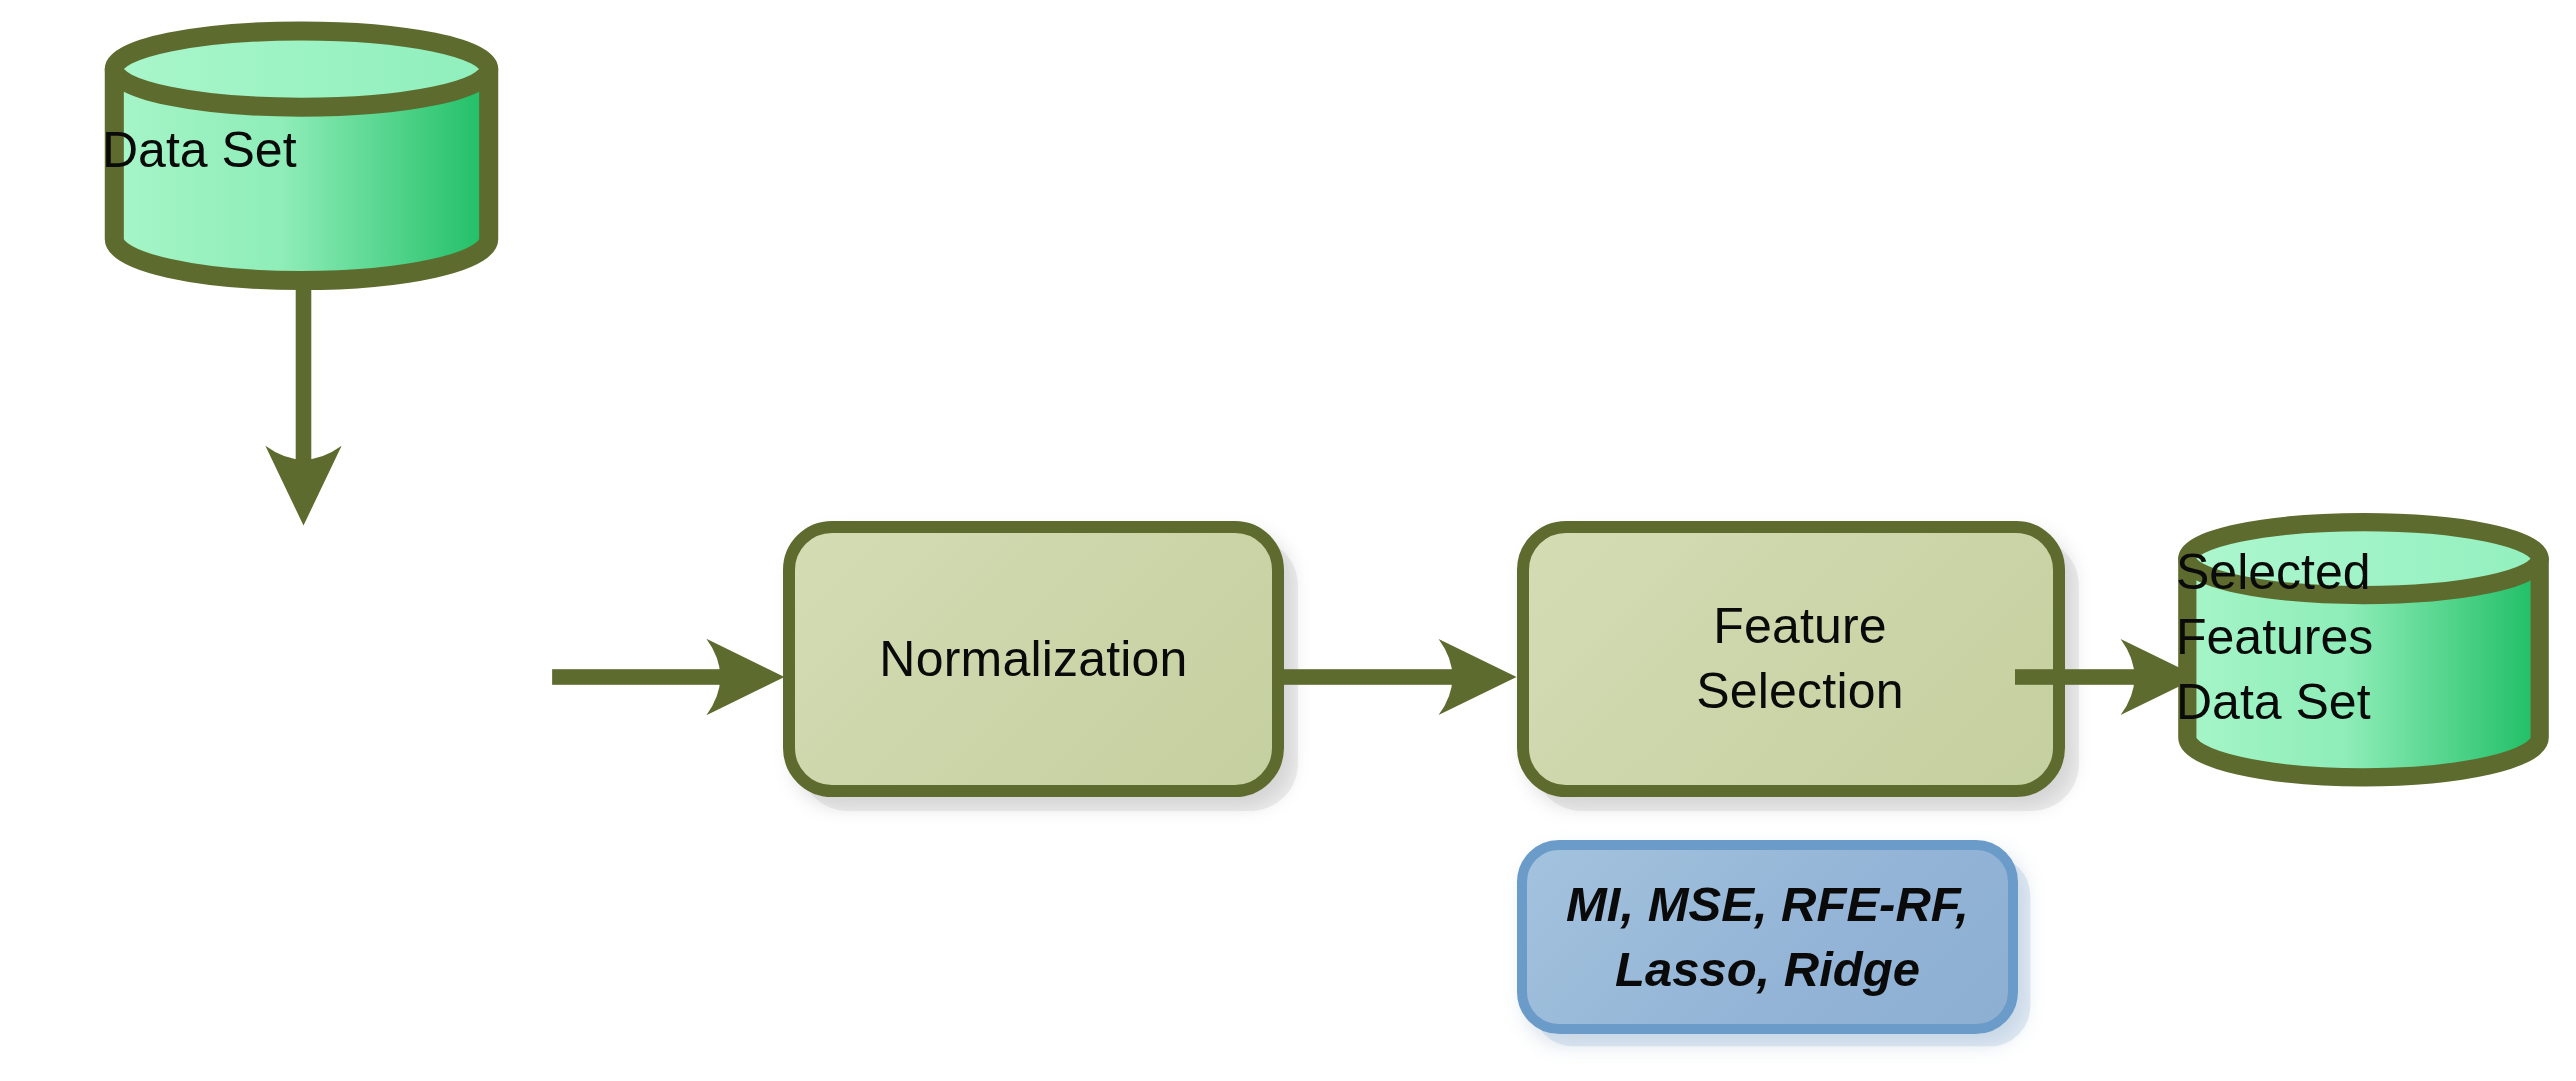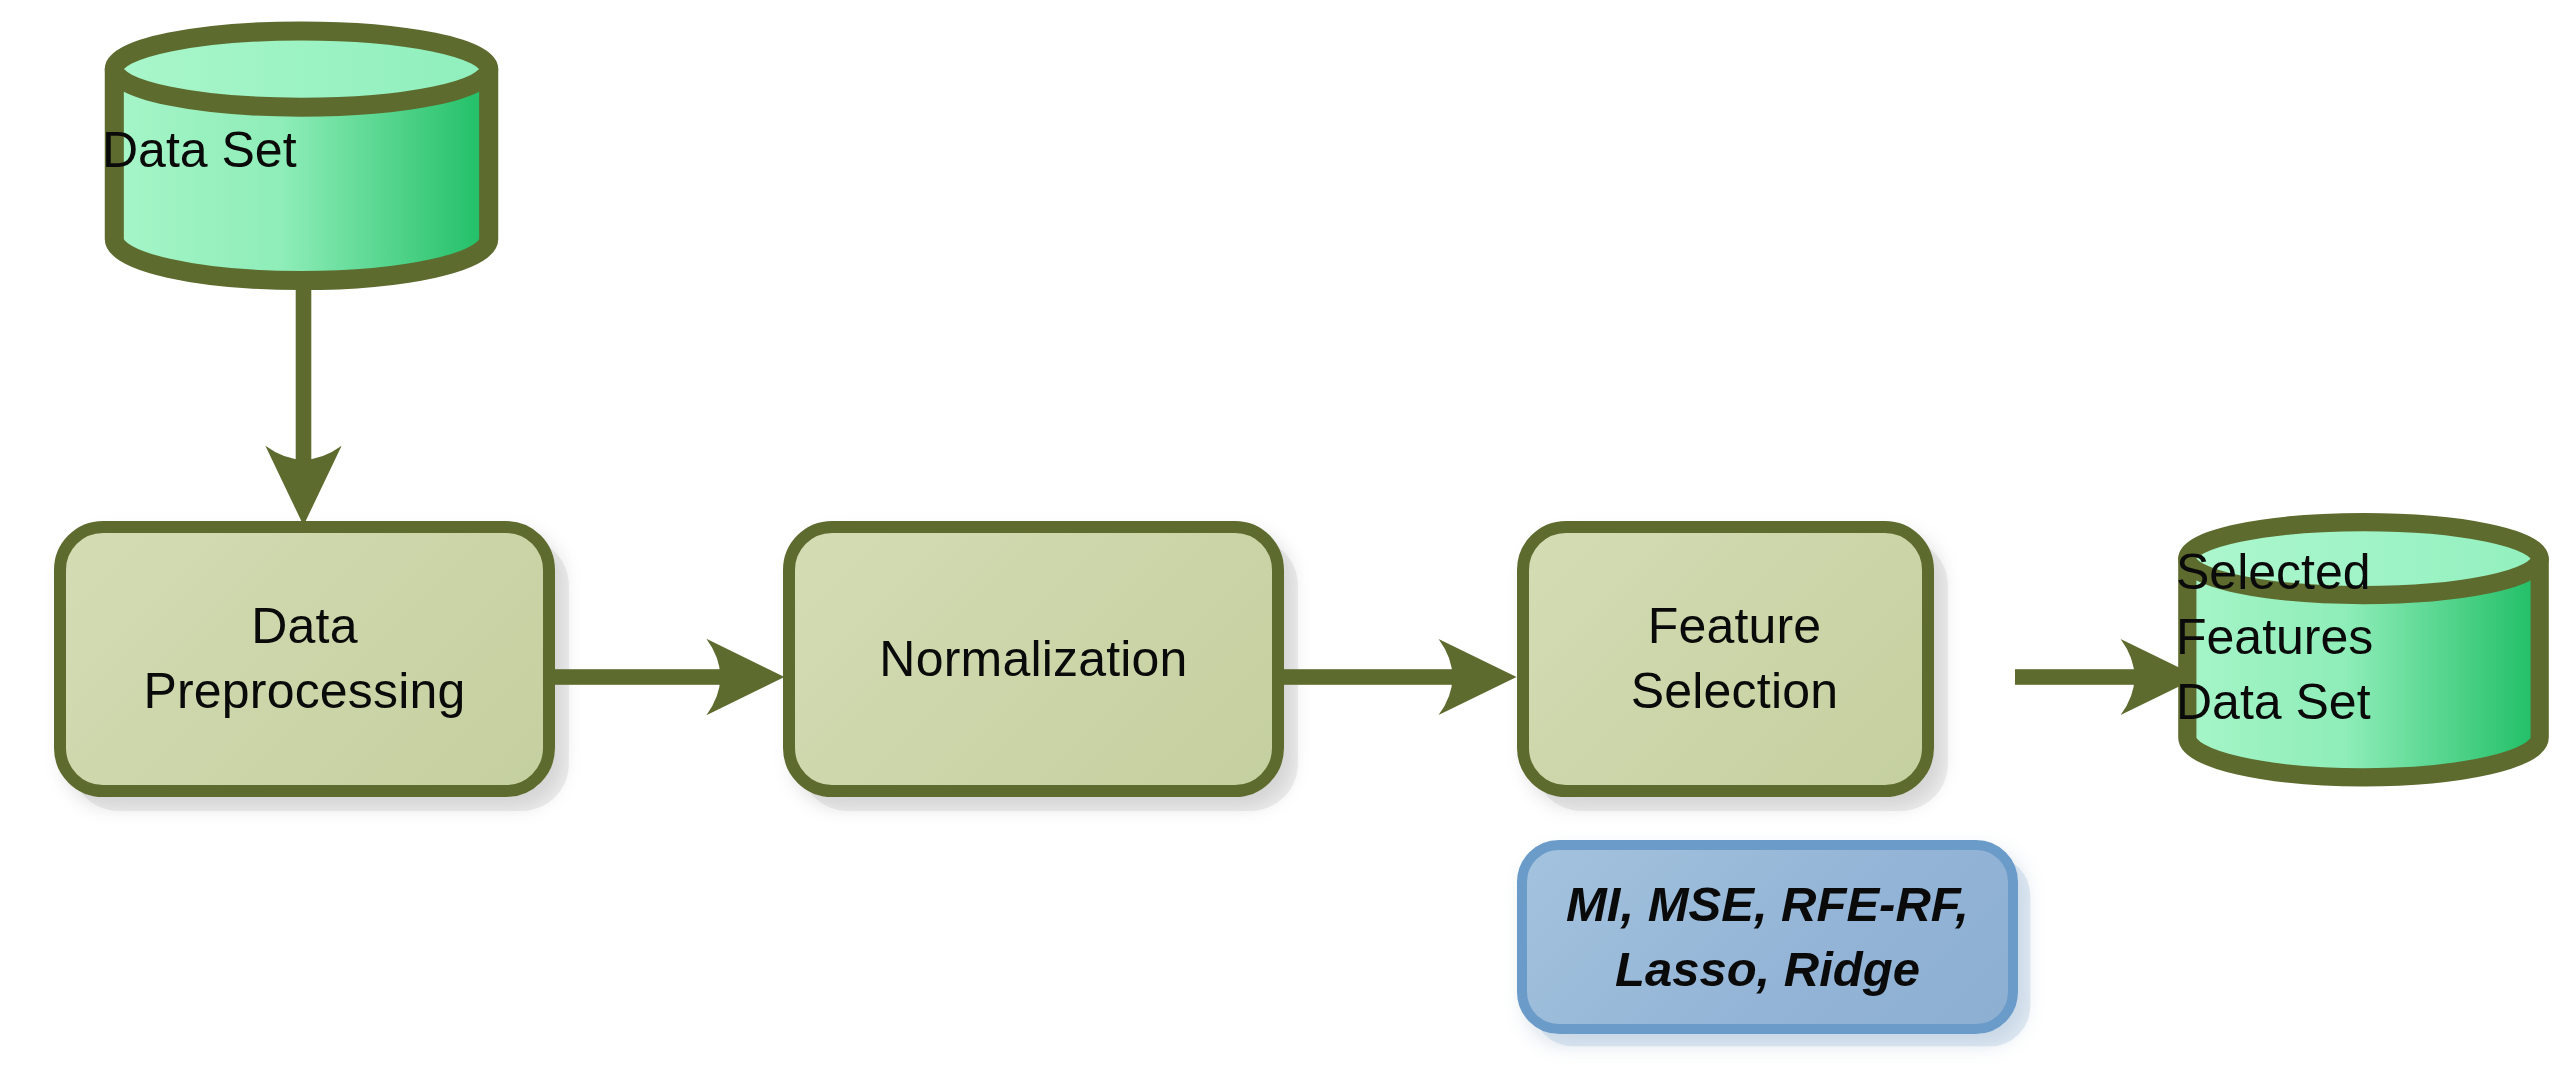--- a/index.html
+++ b/index.html
@@ -105,40 +105,36 @@
     </svg>
     <div class="cyl-label" style="top:94px;">Data Set</div>
   </div>
 
   <svg class="conn" style="left:260px; top:276px; width:87px; height:253px;" viewBox="0 0 100 292">
     <rect x="41" y="0" width="18" height="222" fill="#5E6B2E"></rect>
 
     <path d="M 50 288 L 6 196 Q 50 228 94 196 Z" fill="#5E6B2E"></path>
   </svg>
 
-  <div class="process node" style="left:54px; top:521px; width:501px; height:276px;">
-    <span class="label">Data
-Preprocessing</span>
-  </div>
 
   <svg class="conn" style="left:552px; top:625px; width:236px; height:104px;" viewBox="0 0 272 120">
     <rect x="0" y="51" width="200" height="18" fill="#5E6B2E"></rect>
     <path d="M 268 60 L 178 16 Q 210 60 178 104 Z" fill="#5E6B2E"></path>
   </svg>
 
   <div class="process node" style="left:783px; top:521px; width:501px; height:276px;text-align:center;">
     <span class="label">Normalization</span>
   </div>
 
   <svg class="conn" style="left:1281px; top:625px; width:239px; height:104px;" viewBox="0 0 276 120">
     <rect x="0" y="51" width="204" height="18" fill="#5E6B2E"></rect>
     <path d="M 272 60 L 182 16 Q 214 60 182 104 Z" fill="#5E6B2E"></path>
   </svg>
 
-  <div class="process node" style="left:1517px; top:521px; width:417px; height:276px;padding-left:18px;">
+  <div class="process node" style="left:1517px; top:521px; width:548px; height:276px;padding-left:18px;">
     <span class="label">Feature
 Selection</span>
   </div>
 
   <svg class="conn" style="left:2015px; top:625px; width:187px; height:104px;" viewBox="0 0 216 120">
     <rect x="0" y="51" width="146" height="18" fill="#5E6B2E"></rect>
     <path d="M 212 60 L 122 16 Q 154 60 122 104 Z" fill="#5E6B2E"></path>
   </svg>
 
   <div class="cyl node" style="left:2176px; top:510px; width:375px; height:276px;">

